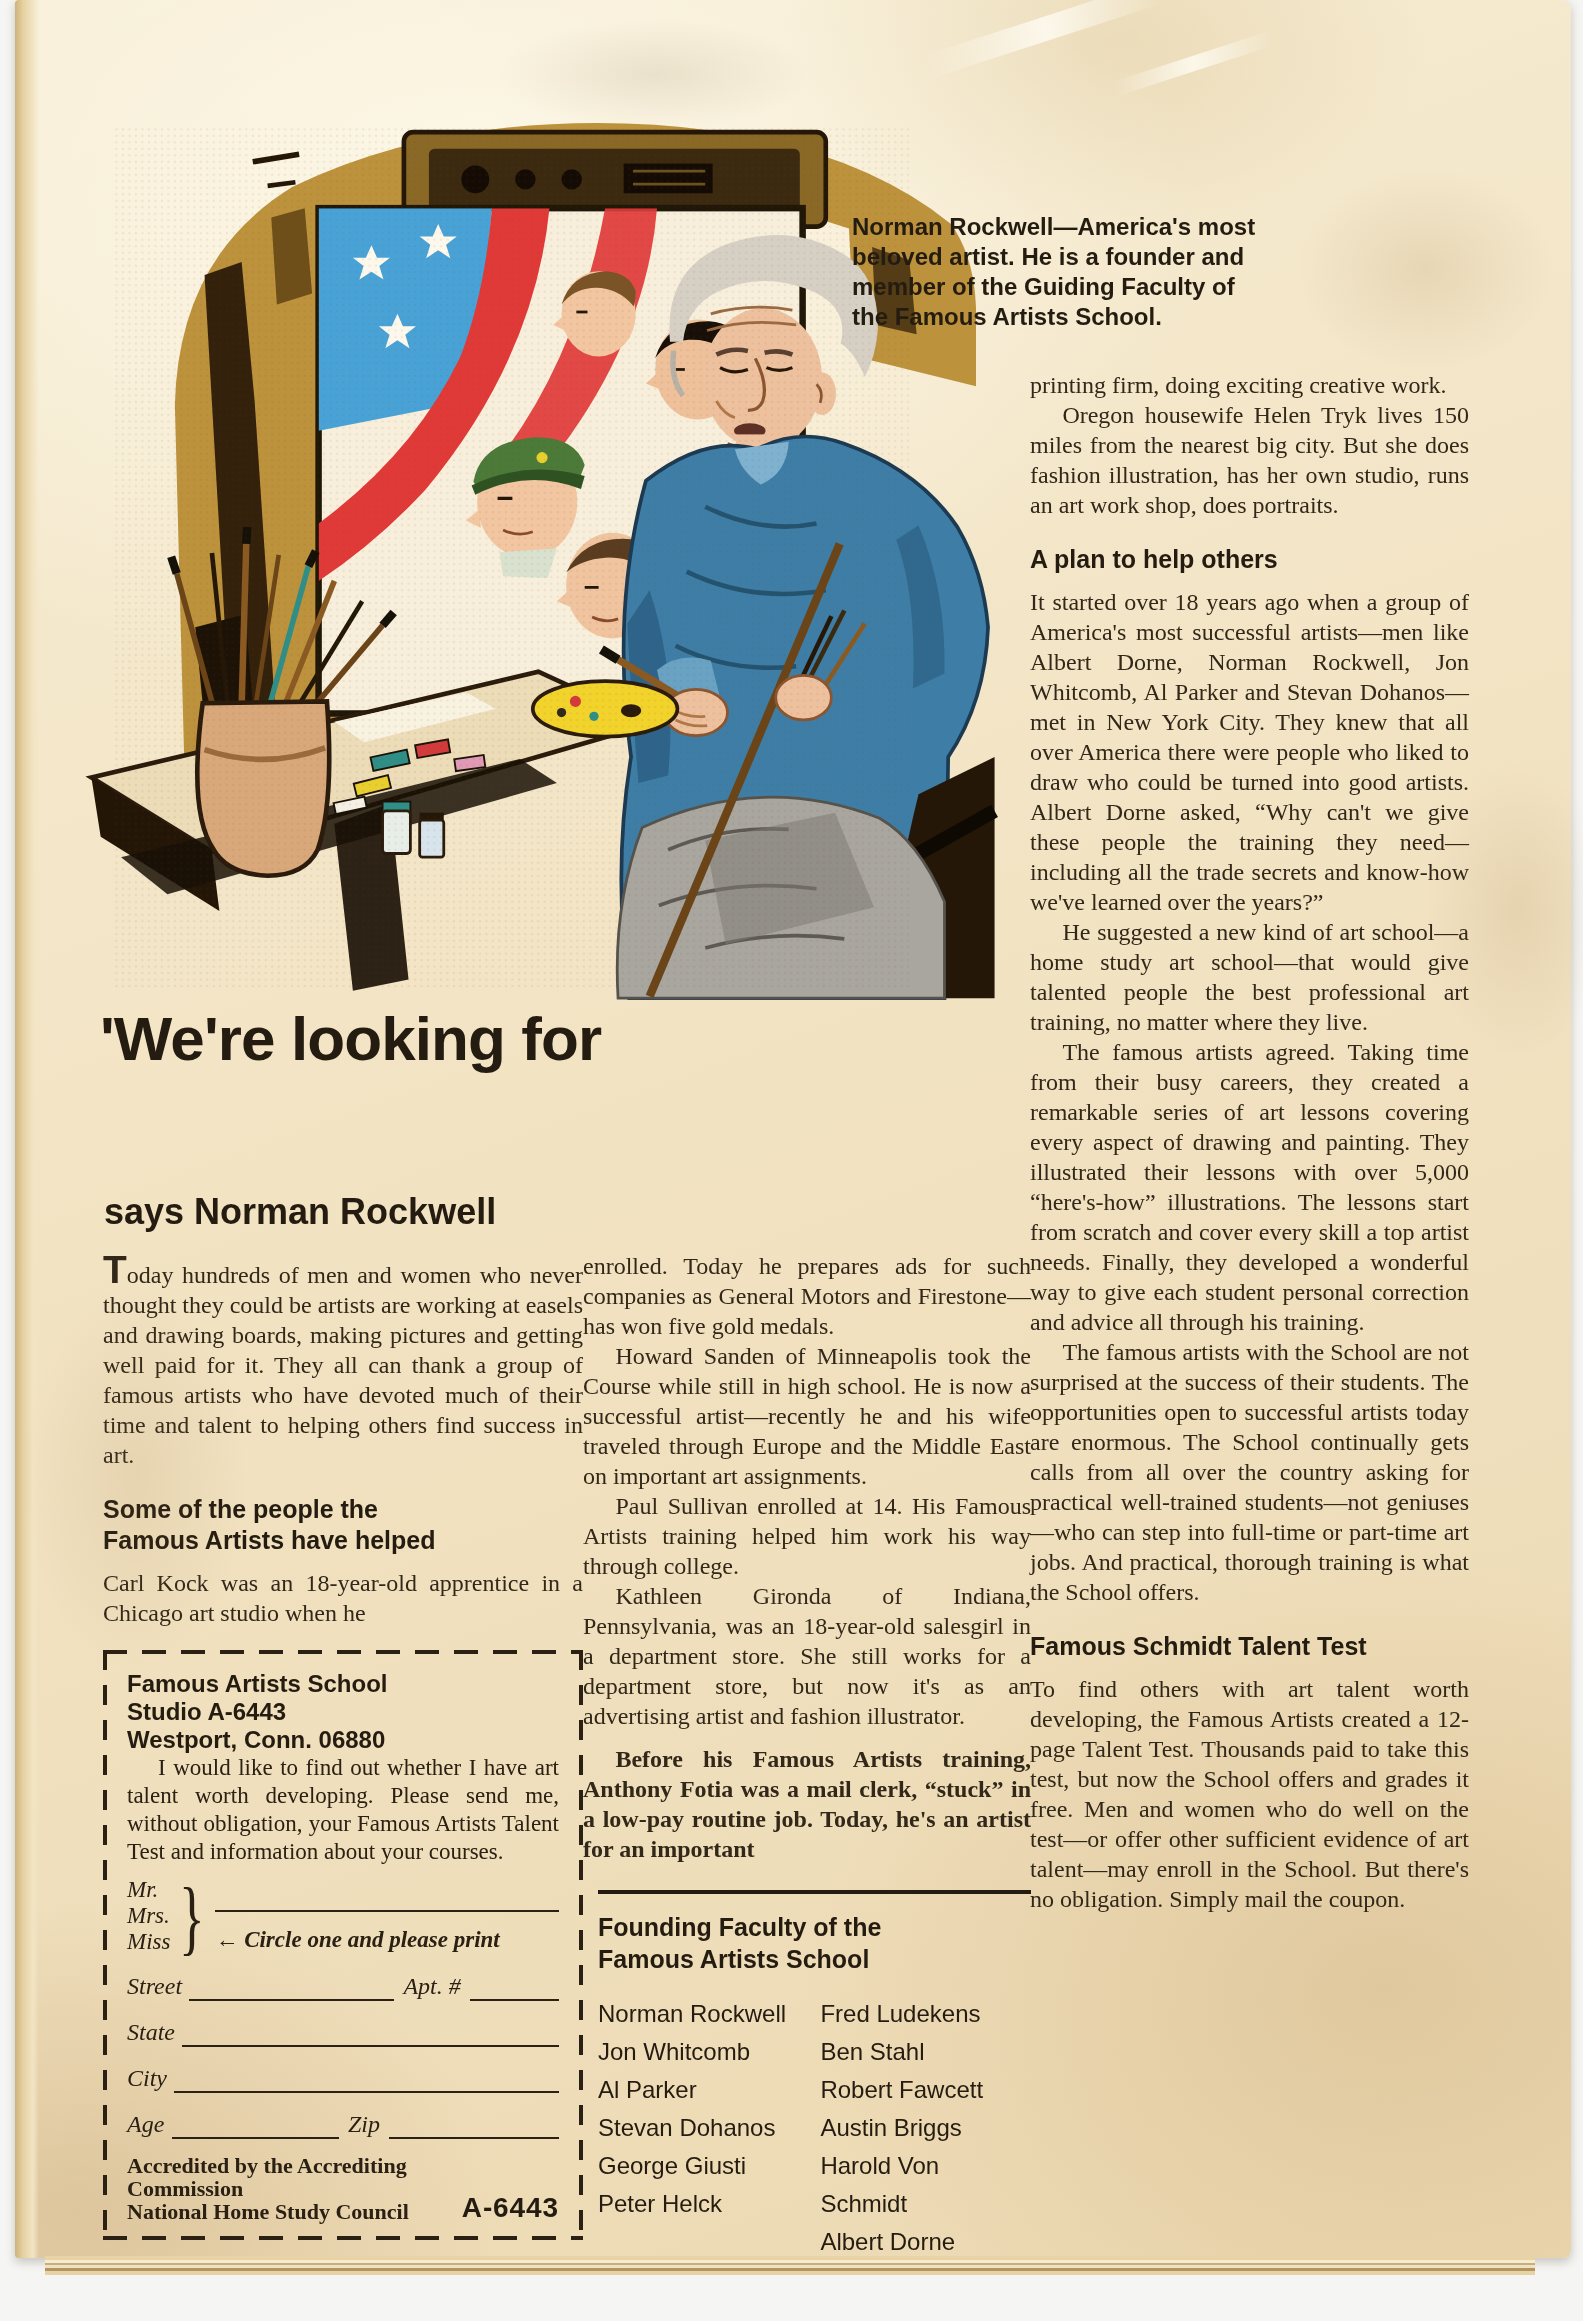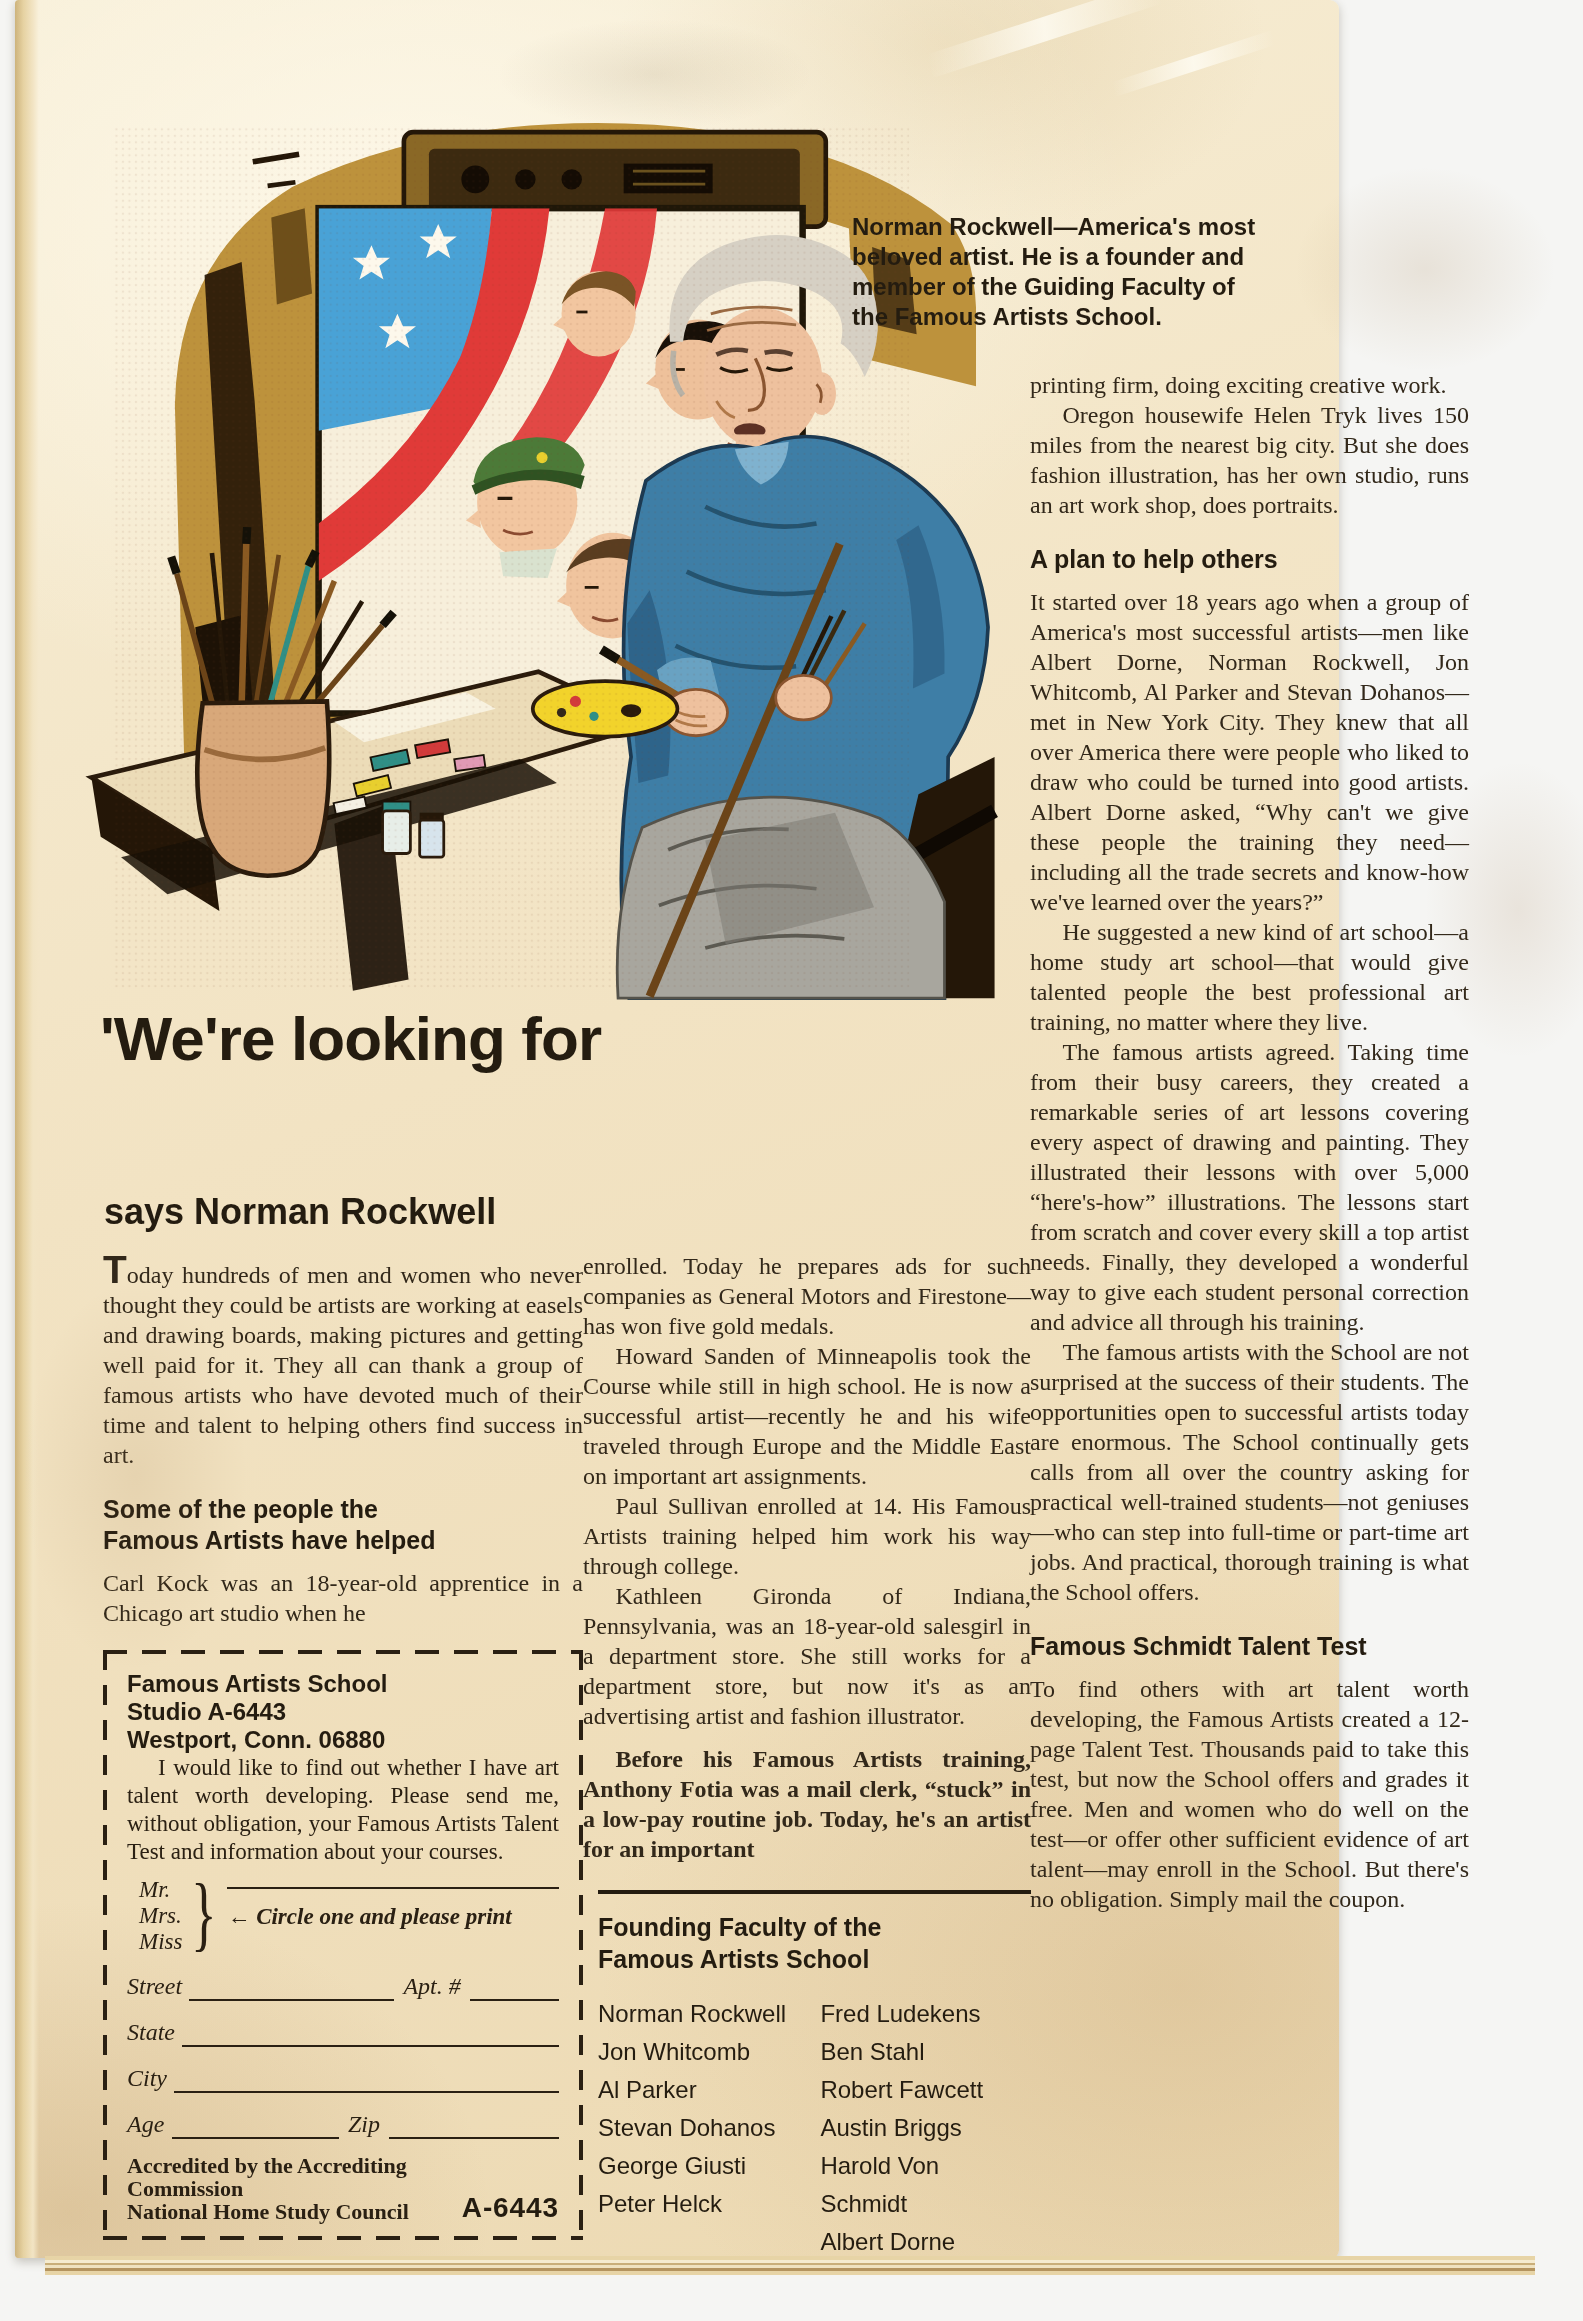--- a/index.html
+++ b/index.html
@@ -2,21 +2,21 @@
 <html style="font-size:15px"><head>
 <meta charset="utf-8">
 <style>
   html,body{margin:0;padding:0;}
   body{
     width:1583px;height:2322px;position:relative;overflow:hidden;
     background:#f5f5f3;
     font-family:"Liberation Serif", serif;
   }
   .page{
-    position:absolute;left:15px;top:0;width:1324px;height:2258px;
+    position:absolute;left:15px;top:0;width:1556px;height:2258px;
     border-radius:3.7px 9.3px 7.4px 3.7px;
     box-shadow:0 3.7px 9.3px rgba(60,50,30,.25);
     background:
       radial-gradient(1159px 788px at 30% 10%, rgba(255,251,238,.8), rgba(255,251,238,0) 62%),
       radial-gradient(881px 668px at 88% 88%, rgba(186,146,90,.26), rgba(186,146,90,0) 66%),
       radial-gradient(705px 519px at 4% 98%, rgba(176,136,84,.28), rgba(176,136,84,0) 60%),
       radial-gradient(464px 278px at 70% 2%, rgba(215,190,140,.35), rgba(215,190,140,0) 70%),
       linear-gradient(160deg,#f7eed6 0%,#f2e3c3 45%,#ecd9b2 100%);
   }
   .spine{position:absolute;left:0;top:0;bottom:0;width:24px;
@@ -61,21 +61,21 @@
 
   .coupon{margin-top:22px;position:relative;padding:20.4px 24px 16.7px;color:#2a2013;text-align:left;}
   .coupon .b-top,.coupon .b-bottom{position:absolute;left:0;right:0;height:3.7px;
     background:repeating-linear-gradient(90deg,#2a2013 0 24px,rgba(0,0,0,0) 24px 39px);}
   .coupon .b-top{top:0}.coupon .b-bottom{bottom:0}
   .coupon .b-left,.coupon .b-right{position:absolute;top:0;bottom:0;width:3.7px;
     background:repeating-linear-gradient(180deg,#2a2013 0 20.4px,rgba(0,0,0,0) 20.4px 35px);}
   .coupon .b-left{left:0}.coupon .b-right{right:0}
   .coupon-name{font-family:"Liberation Sans", sans-serif;font-weight:700;font-size:24px;line-height:28px;color:#241c10;}
   .coupon-body{margin-top:12px;font-size:23px;line-height:28px;text-align:justify;text-indent:0;}
-  .salutation{display:flex;align-items:flex-start;margin-top:11px;margin-left:12px;}
+  .salutation{display:flex;align-items:flex-end;margin-top:11px;}
   .sal-titles{font-style:italic;font-size:23px;line-height:26px;}
   .sal-brace{font-size:82px;line-height:74px;margin:0 3.7px 0 1.9px;transform:scaleX(.65);font-weight:400;}
   .sal-note{flex:1;border-top:2.3px solid #2a2013;margin-top:9.3px;padding-top:13px;font-style:italic;font-weight:700;font-size:23px;}
   .frow{display:flex;align-items:flex-end;margin-top:11px;height:35px;font-style:italic;font-size:24px;}
   .frow .lbl{padding-right:7.4px;white-space:nowrap;}
   .frow .lbl.mid{padding:0 9.3px;}
   .frow .line{flex:1;border-bottom:2.3px solid #2a2013;height:28px;}
   .frow .line.short{flex:0 0 89px;}
   .frow .line.age{flex:0 0 167px;}
   .acc-row{display:flex;align-items:flex-end;margin-top:15px;}

